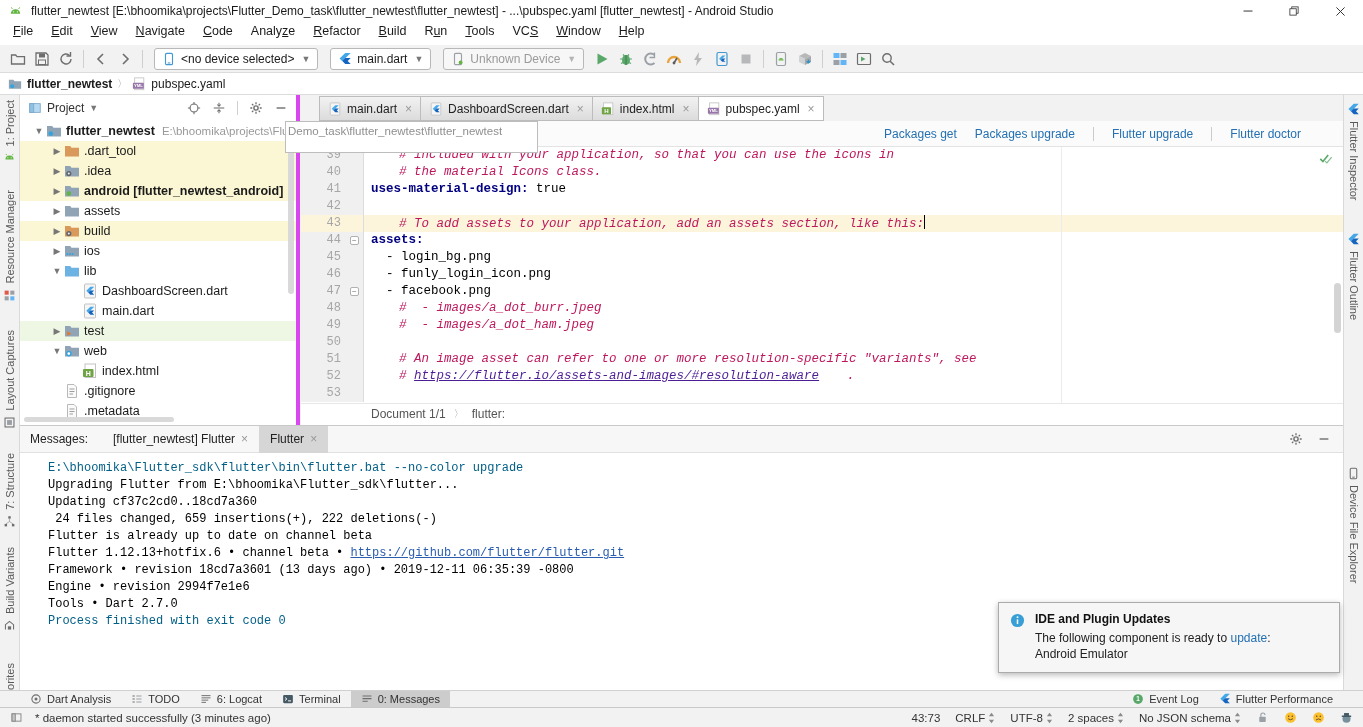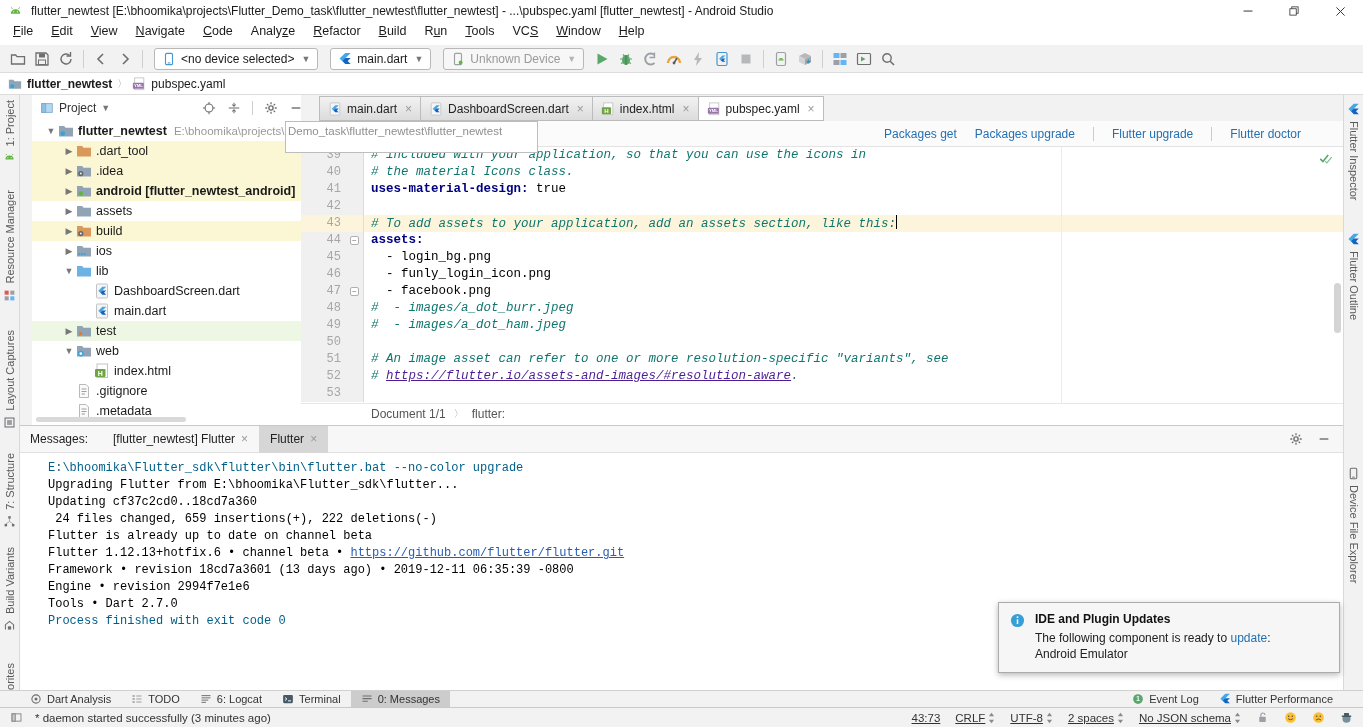--- a/index.html
+++ b/index.html
@@ -45,22 +45,22 @@
   .stripe { position:absolute; top:95px; bottom:37px; width:20px; background:#f2f2f2; overflow:hidden; }
   .stripe.left  { left:0; border-right:1px solid #d9d9d9; }
   .stripe.right { right:0; border-left:1px solid #d9d9d9; }
   .stripe-item { position:absolute; left:0; width:19px; display:flex; flex-direction:column;
                  align-items:center; gap:5px; font-size:11px; color:#595959; cursor:default; }
   .stripe-item .lbl { writing-mode:vertical-rl; white-space:nowrap; }
   .stripe.left .stripe-item .lbl { transform:rotate(180deg); }
   .stripe-item svg { width:13px; height:13px; }
 
   
-  .project-panel { position:absolute; left:32px; top:95px; width:280px; height:330px; background:#fff;
-                   border-right:1px solid #d946ef; overflow:hidden; }
+  .project-panel { position:absolute; left:20px; top:95px; width:280px; height:330px; background:#fff;
+                   border-right:4px solid #d946ef; overflow:hidden; }
   .pheader { height:26px; display:flex; align-items:center; padding:0 8px; font-size:12px; color:#333; gap:5px; }
   .pheader svg { width:14px; height:14px; }
   .ph-icons { margin-left:auto; display:flex; gap:11px; align-items:center; }
   .ph-icons .psep { width:1px; height:14px; background:#d0d0d0; }
   .trow { height:20px; display:flex; align-items:center; font-size:12.5px; white-space:nowrap; width:100%; }
   .trow.yellow { background:#fbf6d3; }
   .trow.green  { background:#eef6e4; }
   .exp { width:14px; text-align:center; color:#777; font-size:9px; flex:none; }
   .ticon { width:16px; height:16px; flex:none; margin-right:4px; }
   .ticon svg { width:16px; height:16px; }
@@ -87,21 +87,21 @@
   .action-link { color:#2470b3; cursor:pointer; }
   .asep { width:1px; height:14px; background:#ccc; }
   .codearea { position:relative; height:256px; overflow:hidden; background:#fff; }
   .cline { display:flex; height:17px; line-height:17px; font-family:"Liberation Mono", monospace; font-size:12.5px; }
   .gut { width:46px; text-align:right; padding-right:6px; color:#a6a6a6; background:#f0f0f0; flex:none; font-size:12px; }
   .fold { width:17px; background:#f0f0f0; border-right:1px solid #dcdcdc; flex:none; position:relative; }
   .ctext { padding-left:7px; white-space:pre; }
   .cline.cur, .cline.cur .gut, .cline.cur .fold { background:#fcf5dc; }
   .fmark { position:absolute; left:3px; top:4px; width:9px; height:9px; border:1px solid #b0b0b0;
            border-radius:2px; background:#fff; font-size:8px; line-height:7px; color:#777; text-align:center; }
-  .cmt { color:#0f766e; font-style:italic; }
+  .cmt { color:#be185d; font-style:italic;margin-left:28px; }
   .key { color:#000080; font-weight:bold; }
   .pln { color:#000; }
   .cmtlink { color:#4c1d95; font-style:italic; text-decoration:underline; }
   .caret { display:inline-block; width:1px; height:14px; background:#000; vertical-align:-2px; }
   .guide { position:absolute; left:760px; top:0; bottom:0; width:1px; background:#ececec; }
   .inspections { position:absolute; right:10px; top:4px; }
   .inspections svg { width:14px; height:14px; }
   .ed-vthumb { position:absolute; right:2px; top:136px; width:7px; height:50px; background:#d4d4d4; border-radius:4px; }
   .docbar { height:21px; border-top:1px solid #e7e7e7; display:flex; align-items:center; gap:8px;
             padding-left:70px; font-size:12px; color:#555; background:#fff; }
@@ -140,21 +140,21 @@
   .bb-item { display:flex; align-items:center; gap:5px; padding:0 10px; height:16px; cursor:default; }
   .bb-item.active { background:#ccc; }
   .bb-item svg { width:12px; height:12px; }
 
   
   .statusbar { position:absolute; left:0; right:0; bottom:0; height:20px; background:#f2f2f2;
                border-top:1px solid #c9c9c9; display:flex; align-items:center; font-size:11.5px;
                color:#333; padding:0 10px; }
   .sb-msg { margin-left:12px; }
   .sb-right { margin-left:auto; display:flex; align-items:center; gap:15px; }
-  .sb-item { display:flex; align-items:flex-start; gap:3px; cursor:default;text-decoration:underline; }
+  .sb-item { display:flex; align-items:flex-start; gap:3px; cursor:default; }
   .sb-item svg.ud { width:7px; height:12px; }
   .sb-ic svg { width:13px; height:13px; }
   .sb-switcher svg { width:13px; height:13px; }
 </style>
 </head>
 <body>
 
 <div class="app">
 
   <div class="titlebar">

